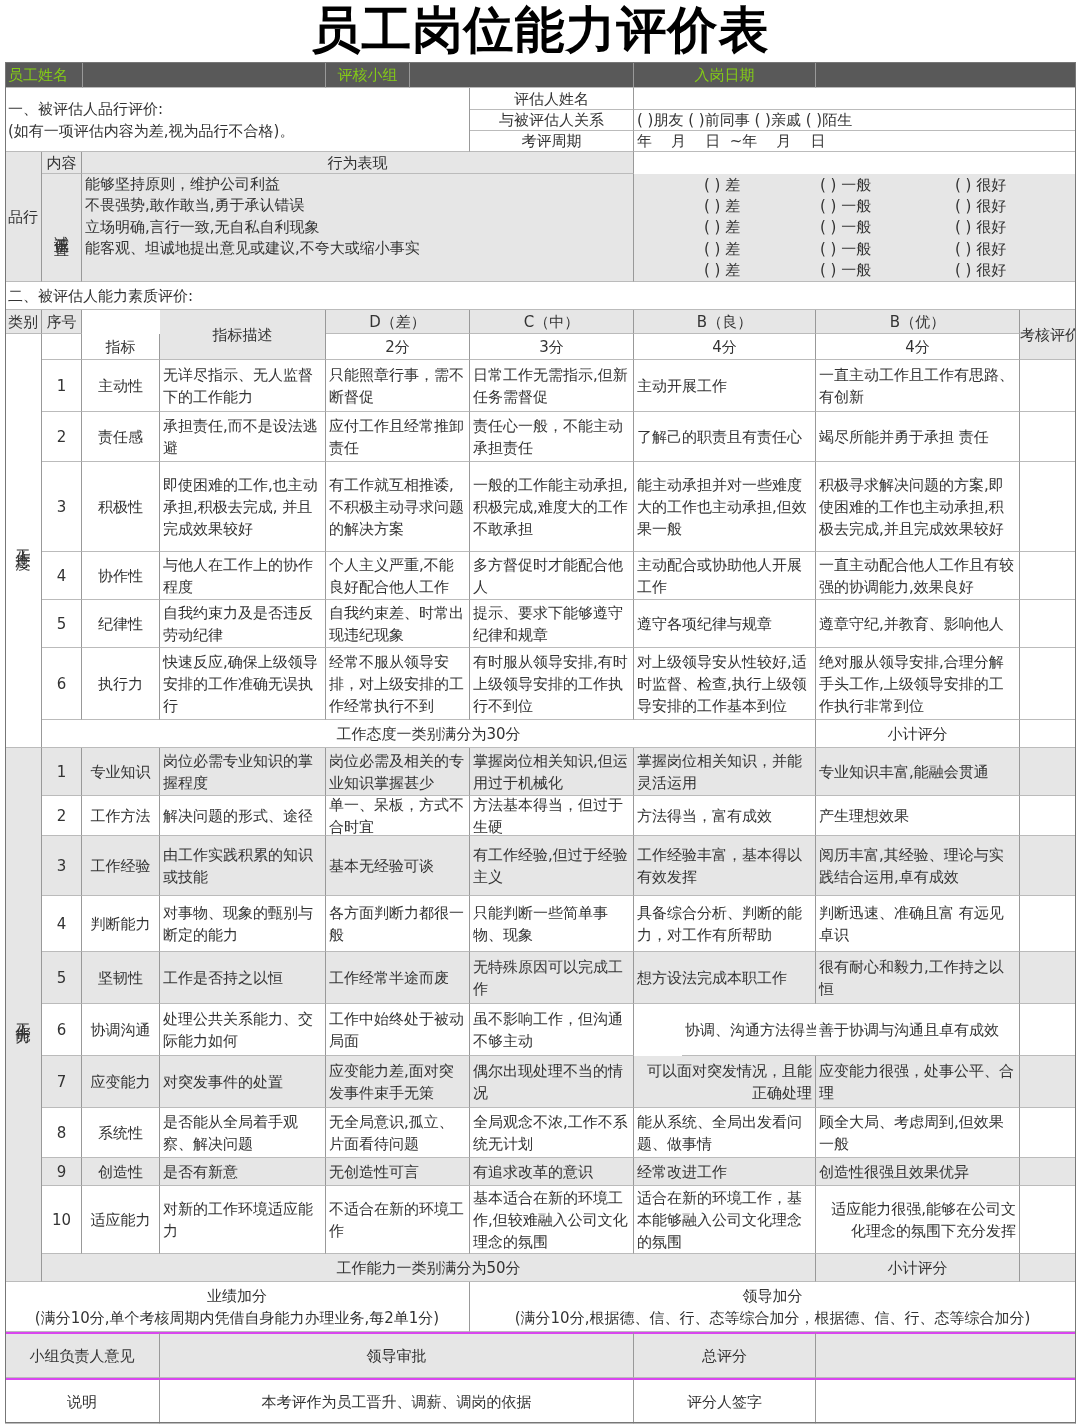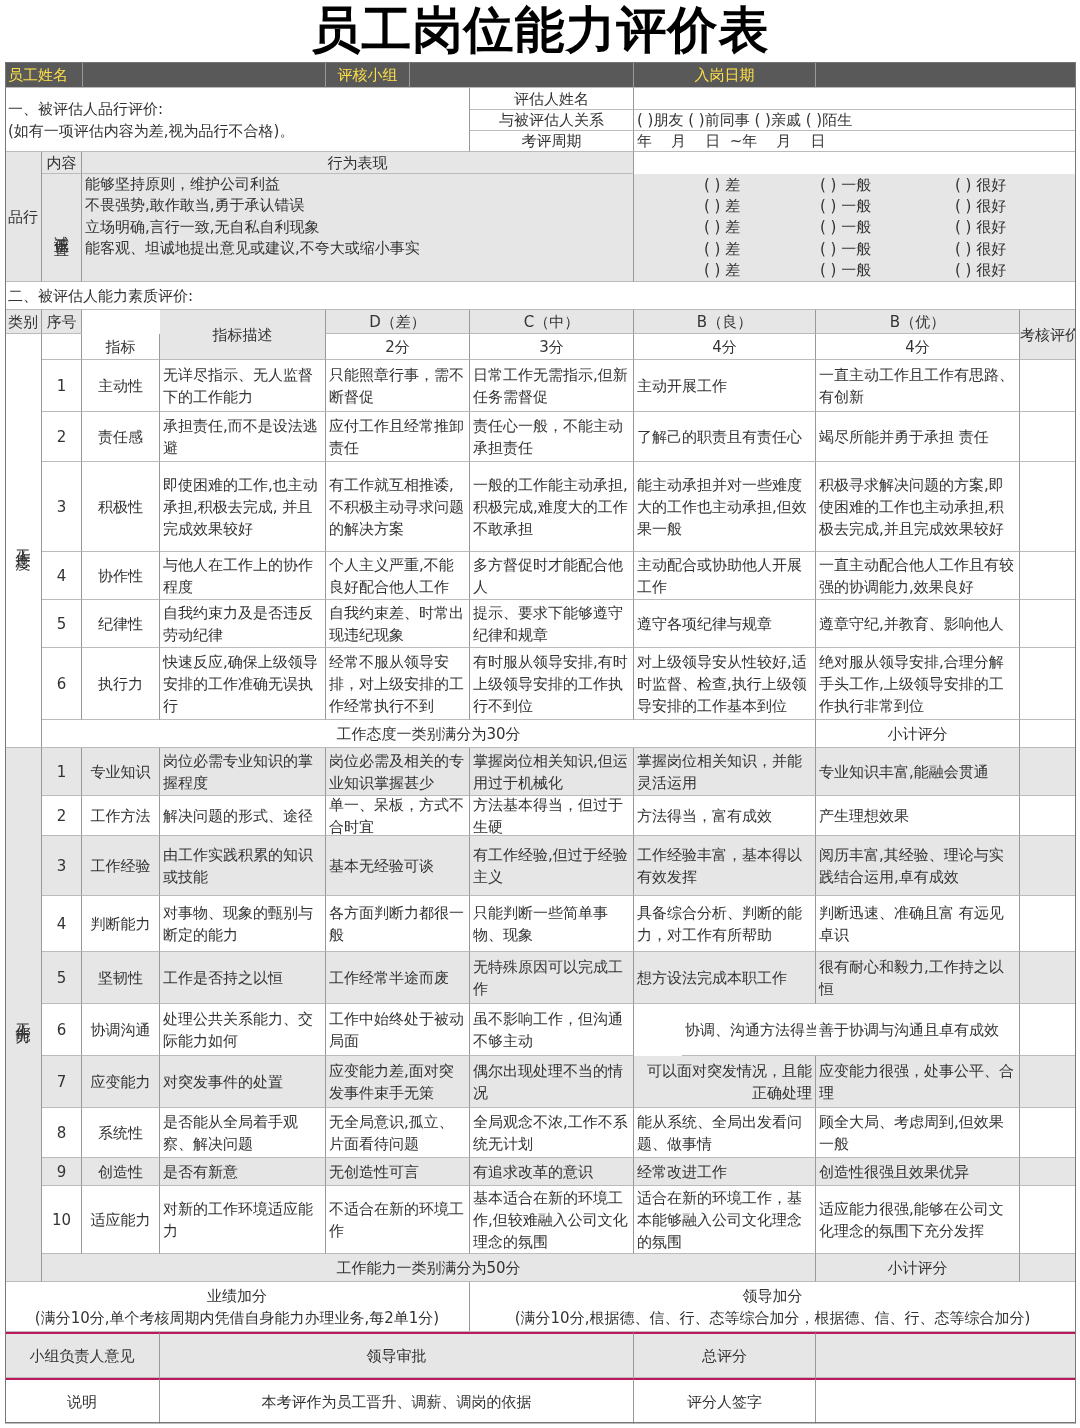--- a/index.html
+++ b/index.html
@@ -3,28 +3,28 @@
 <meta charset="utf-8">
 <style>
   html, body { margin:0; padding:0; background:#fff; }
   body { width:1080px; height:1428px; position:relative; overflow:hidden;
          font-family:"DejaVu Sans", "Liberation Sans", sans-serif; color:#333; }
   .title { position:absolute; left:0; top:0; width:1080px; height:60px; text-align:center;
            font-size:50px; font-weight:bold; line-height:60px; color:#000; letter-spacing:1px; }
   .c { position:absolute; box-sizing:border-box; border-right:1px solid #999; border-bottom:1px solid #bbb;
        font-size:15px; line-height:22px; padding:1px 3px; overflow:hidden; display:flex; align-items:center; }
   .ctr { justify-content:center; text-align:center; }
-  .dark { background:#595959; color:#fde047; }
+  .dark { background:#595959; color:#84cc16; }
   .gray { background:#e6e6e6; }
   .white { background:#fff; }
   .vert { writing-mode:vertical-rl; text-orientation:upright; letter-spacing:2px; }
   .frame { position:absolute; left:5px; top:62px; width:1071px; height:1361px; border:1px solid #777; box-sizing:border-box; pointer-events:none; }
   .rowtext { white-space:pre; }
   .chk { position:absolute; font-size:15px; line-height:21px; white-space:pre; }
-  .topline { border-top:2px solid #be185d; }
+  .topline { border-top:2px solid #d946ef; }
 </style>
 </head>
 <body>
 
 <div class="title">员工岗位能力评价表</div>
 
 <div class="c dark" style="left:5px;top:62px;width:78px;height:26px;">员工姓名</div>
 <div class="c dark" style="left:83px;top:62px;width:243px;height:26px;"></div>
 <div class="c dark ctr" style="left:326px;top:62px;width:84px;height:26px;">评核小组</div>
 <div class="c dark" style="left:410px;top:62px;width:224px;height:26px;"></div>
@@ -221,21 +221,21 @@
     <div class="c gray" style="left: 470px; top: 1158px; width: 164px; height: 28px;">有追求改革的意识</div>
     <div class="c gray" style="left: 634px; top: 1158px; width: 182px; height: 28px;">经常改进工作</div>
     <div class="c gray" style="left: 816px; top: 1158px; width: 204px; height: 28px;">创造性很强且效果优异</div>
     <div class="c gray" style="left: 1020px; top: 1158px; width: 56px; height: 28px;"></div>
     <div class="c white ctr" style="left: 42px; top: 1186px; width: 40px; height: 68px;">10</div>
     <div class="c white ctr" style="left: 82px; top: 1186px; width: 78px; height: 68px;">适应能力</div>
     <div class="c white" style="left: 160px; top: 1186px; width: 166px; height: 68px;">对新的工作环境适应能力</div>
     <div class="c white" style="left: 326px; top: 1186px; width: 144px; height: 68px;">不适合在新的环境工作</div>
     <div class="c white" style="left: 470px; top: 1186px; width: 164px; height: 68px;">基本适合在新的环境工作,但较难融入公司文化理念的氛围</div>
     <div class="c white" style="left: 634px; top: 1186px; width: 182px; height: 68px;">适合在新的环境工作，基本能够融入公司文化理念的氛围</div>
-    <div class="c white" style="left: 816px; top: 1186px; width: 204px; height: 68px;">适应能力很强,能够在公司文化理念的氛围下充分发挥</div>
+    <div class="c white" style="left: 816px; top: 1186px; width: 204px; height: 68px; text-align: right;">适应能力很强,能够在公司文化理念的氛围下充分发挥</div>
     <div class="c white" style="left: 1020px; top: 1186px; width: 56px; height: 68px;"></div>
   </div>
 
 <div class="c white ctr" style="left:42px;top:720px;width:774px;height:28px;">工作态度一类别满分为30分</div>
 <div class="c white ctr" style="left:816px;top:720px;width:204px;height:28px;">小计评分</div>
 <div class="c white" style="left:1020px;top:720px;width:56px;height:28px;"></div>
 
 <div class="c gray ctr" style="left:42px;top:1254px;width:774px;height:28px;">工作能力一类别满分为50分</div>
 <div class="c gray ctr" style="left:816px;top:1254px;width:204px;height:28px;">小计评分</div>
 <div class="c gray" style="left:1020px;top:1254px;width:56px;height:28px;"></div>

